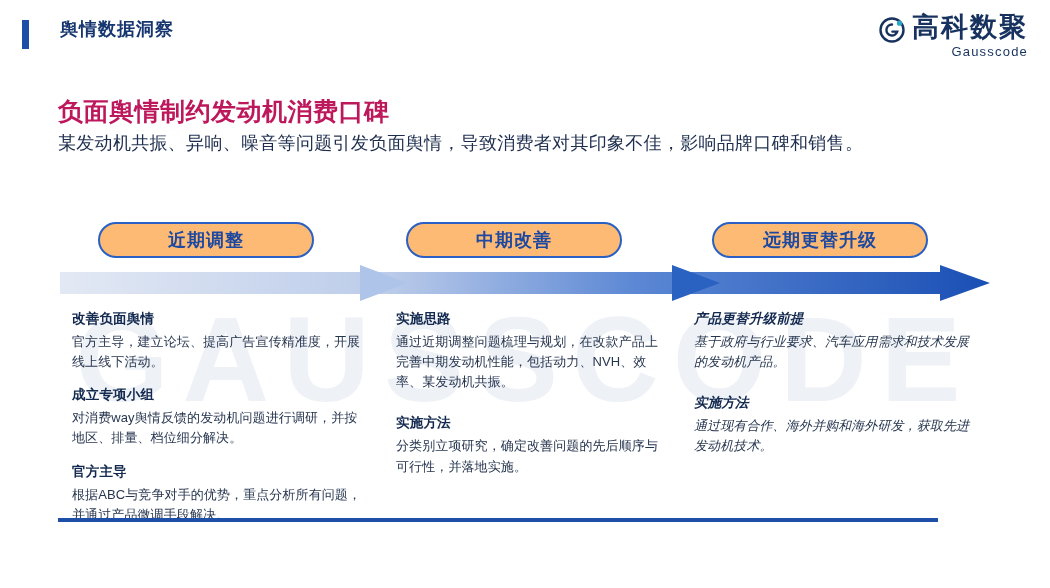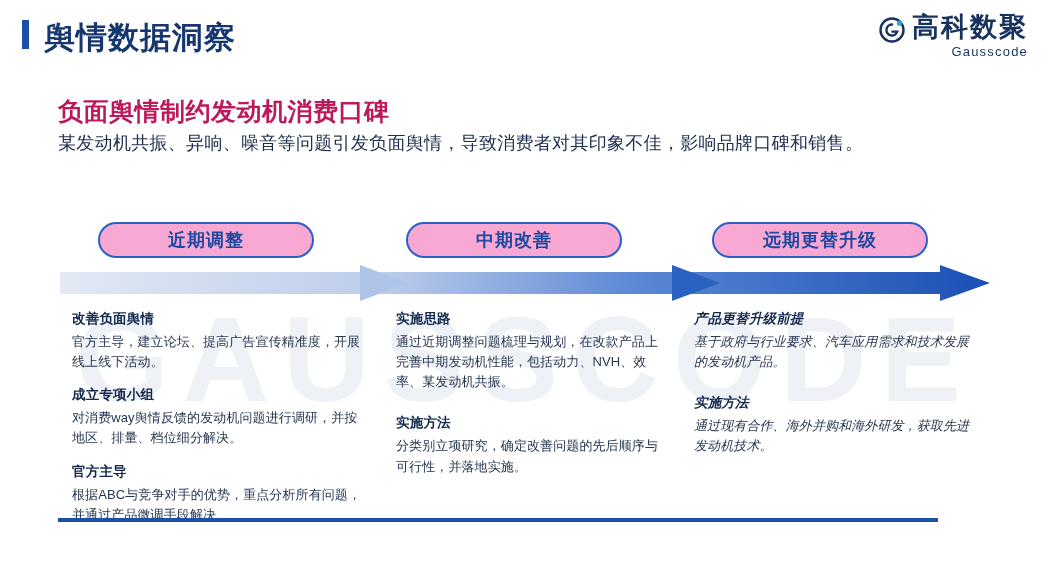--- a/index.html
+++ b/index.html
@@ -44,23 +44,23 @@
   .header-bar {
     position: absolute;
     left: 22px;
     top: 20px;
     width: 7px;
     height: 29px;
     background: #1d4ea8;
   }
   .header-title {
     position: absolute;
-    left: 44px;
+    left: 60px;
     top: 17px;
-    font-size: 31px;
+    font-size: 18px;
     font-weight: bold;
     color: #16366f;
     letter-spacing: 1px;
   }
   .brand {
     position: absolute;
     right: 22px;
     top: 14px;
     display: flex;
     align-items: flex-start;
@@ -124,21 +124,21 @@
     left: 0;
     width: 1050px;
     height: 38px;
     z-index: 2;
   }
   .pill {
     position: absolute;
     height: 32px;
     border: 2px solid #2a5fc4;
     border-radius: 18px;
-    background: #f9a8d4;
+    background: #fdba74;
     display: flex;
     align-items: center;
     justify-content: center;
     font-size: 18px;
     font-weight: bold;
     color: #1e49a0;
     letter-spacing: 1px;
   }
   .pill-1 { left: 98px;  width: 212px; }
   .pill-2 { left: 406px; width: 212px; }

